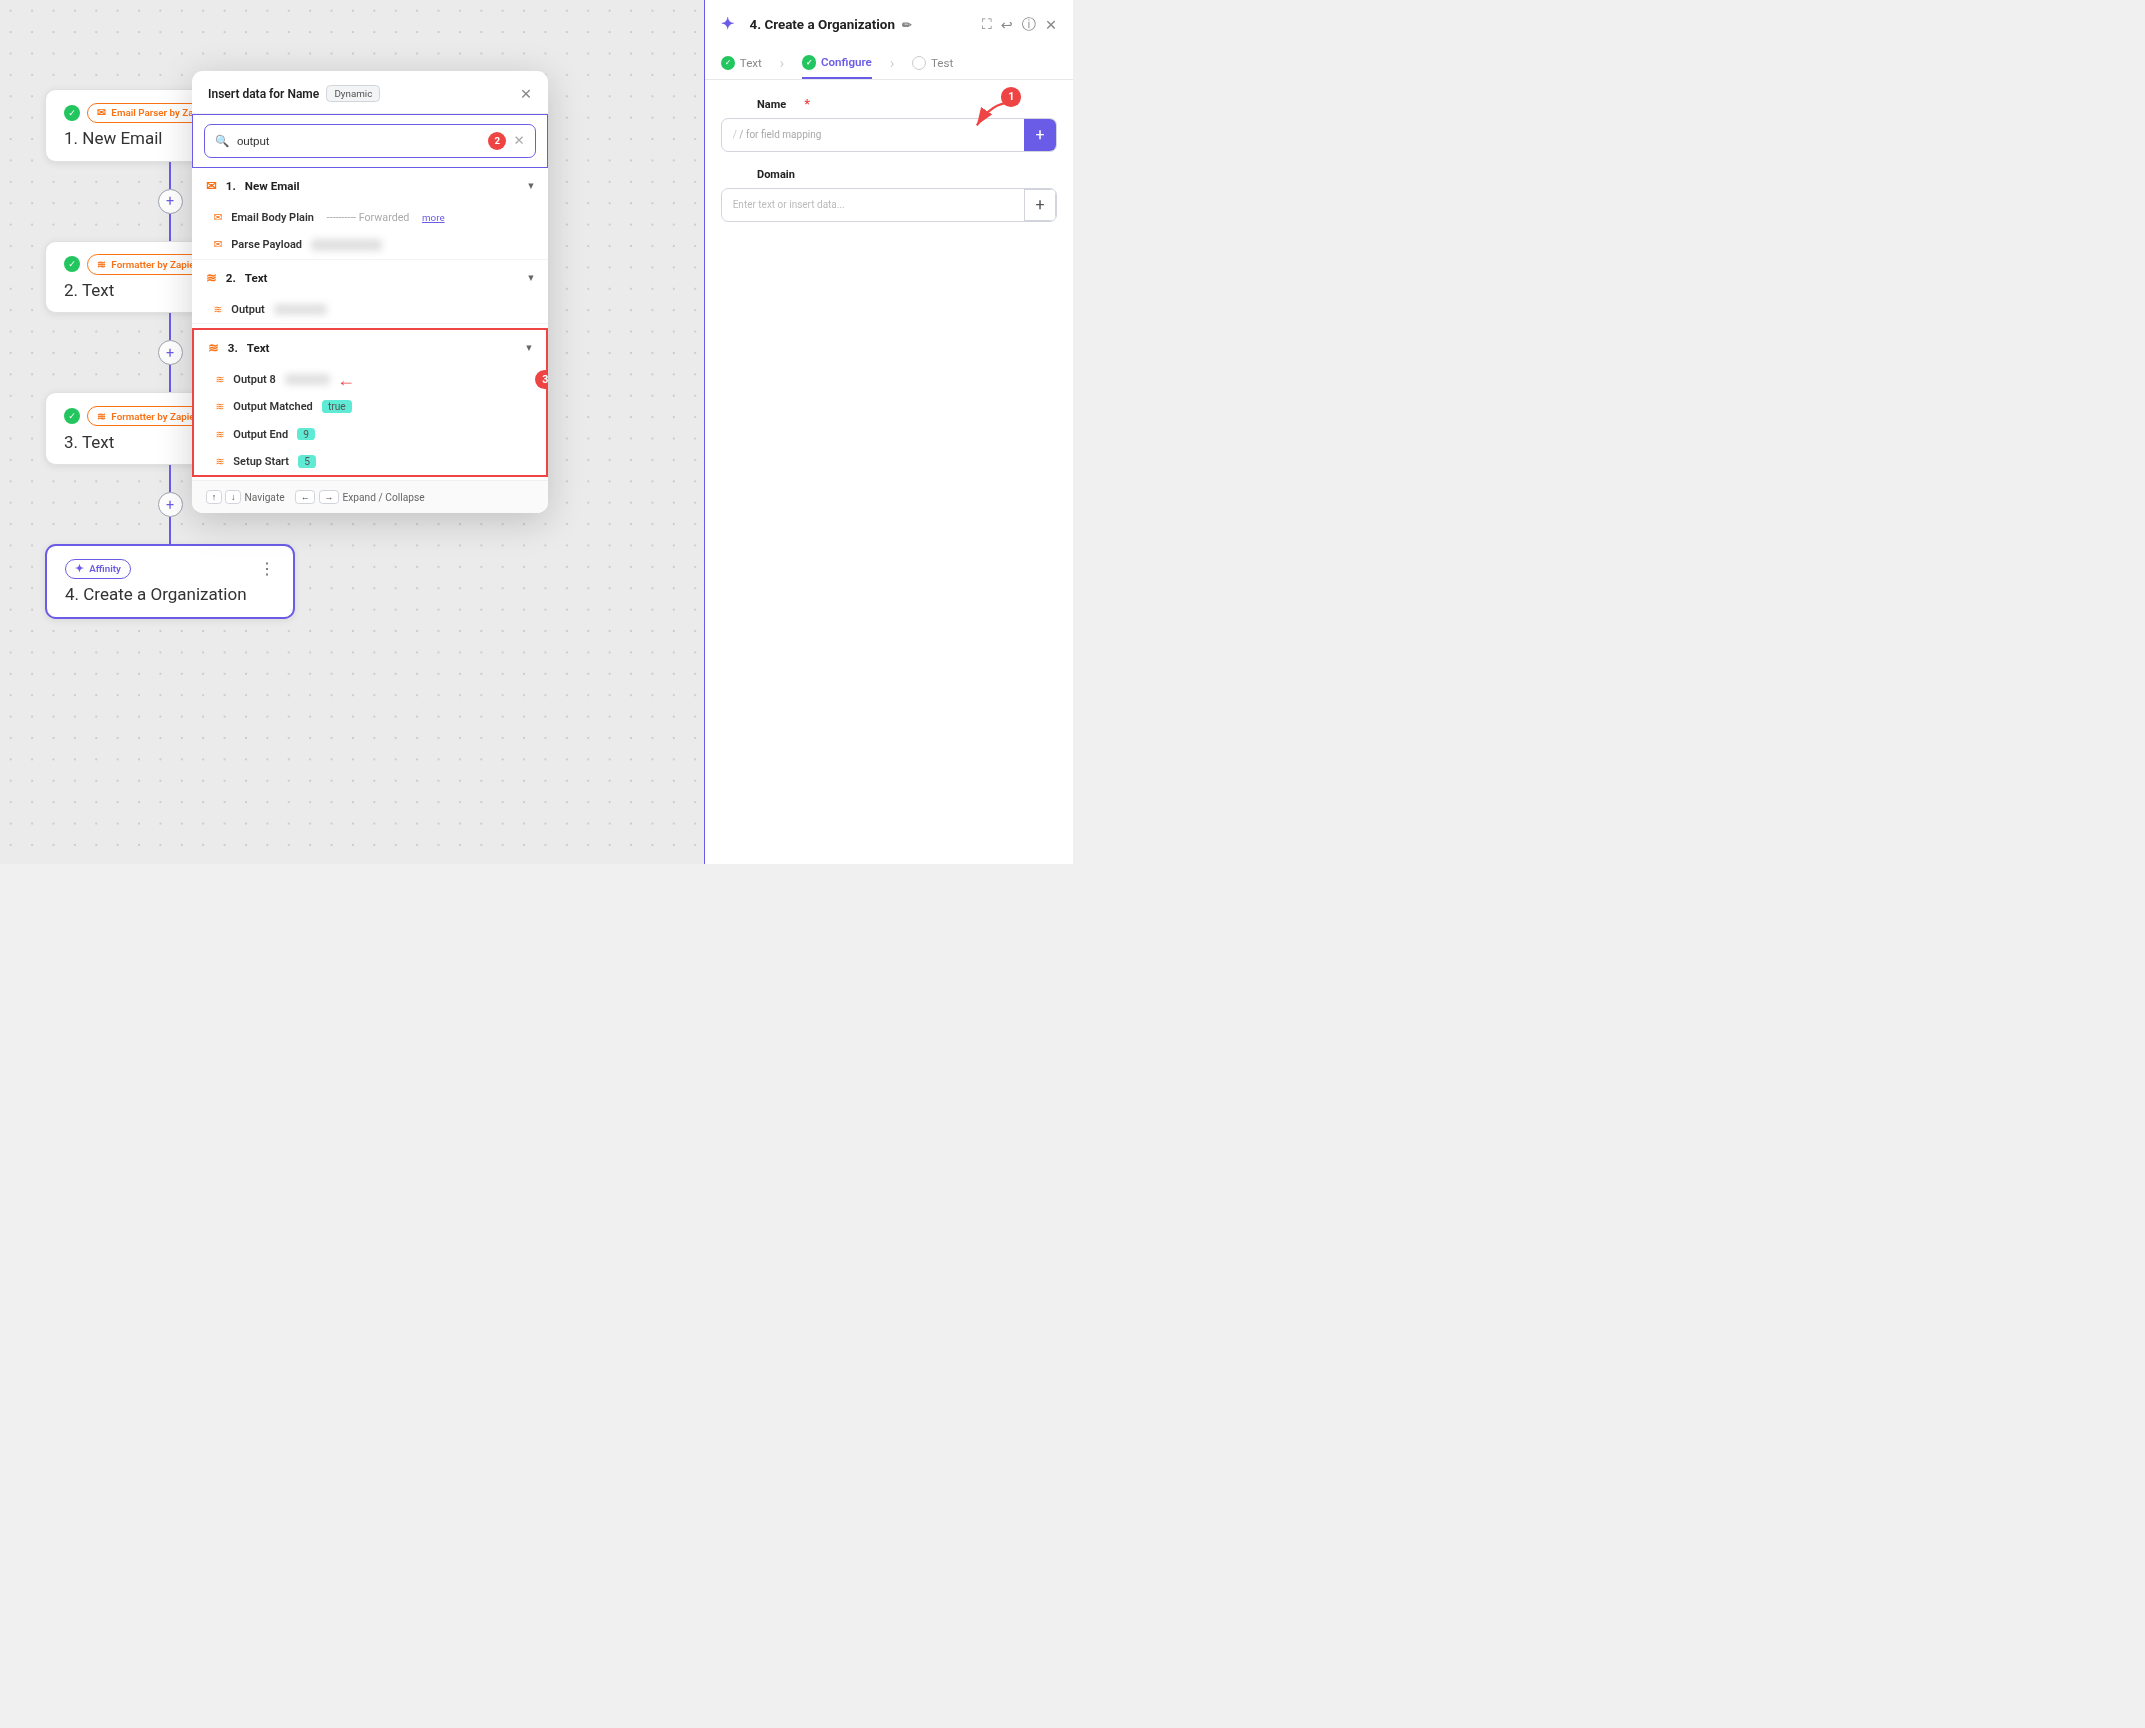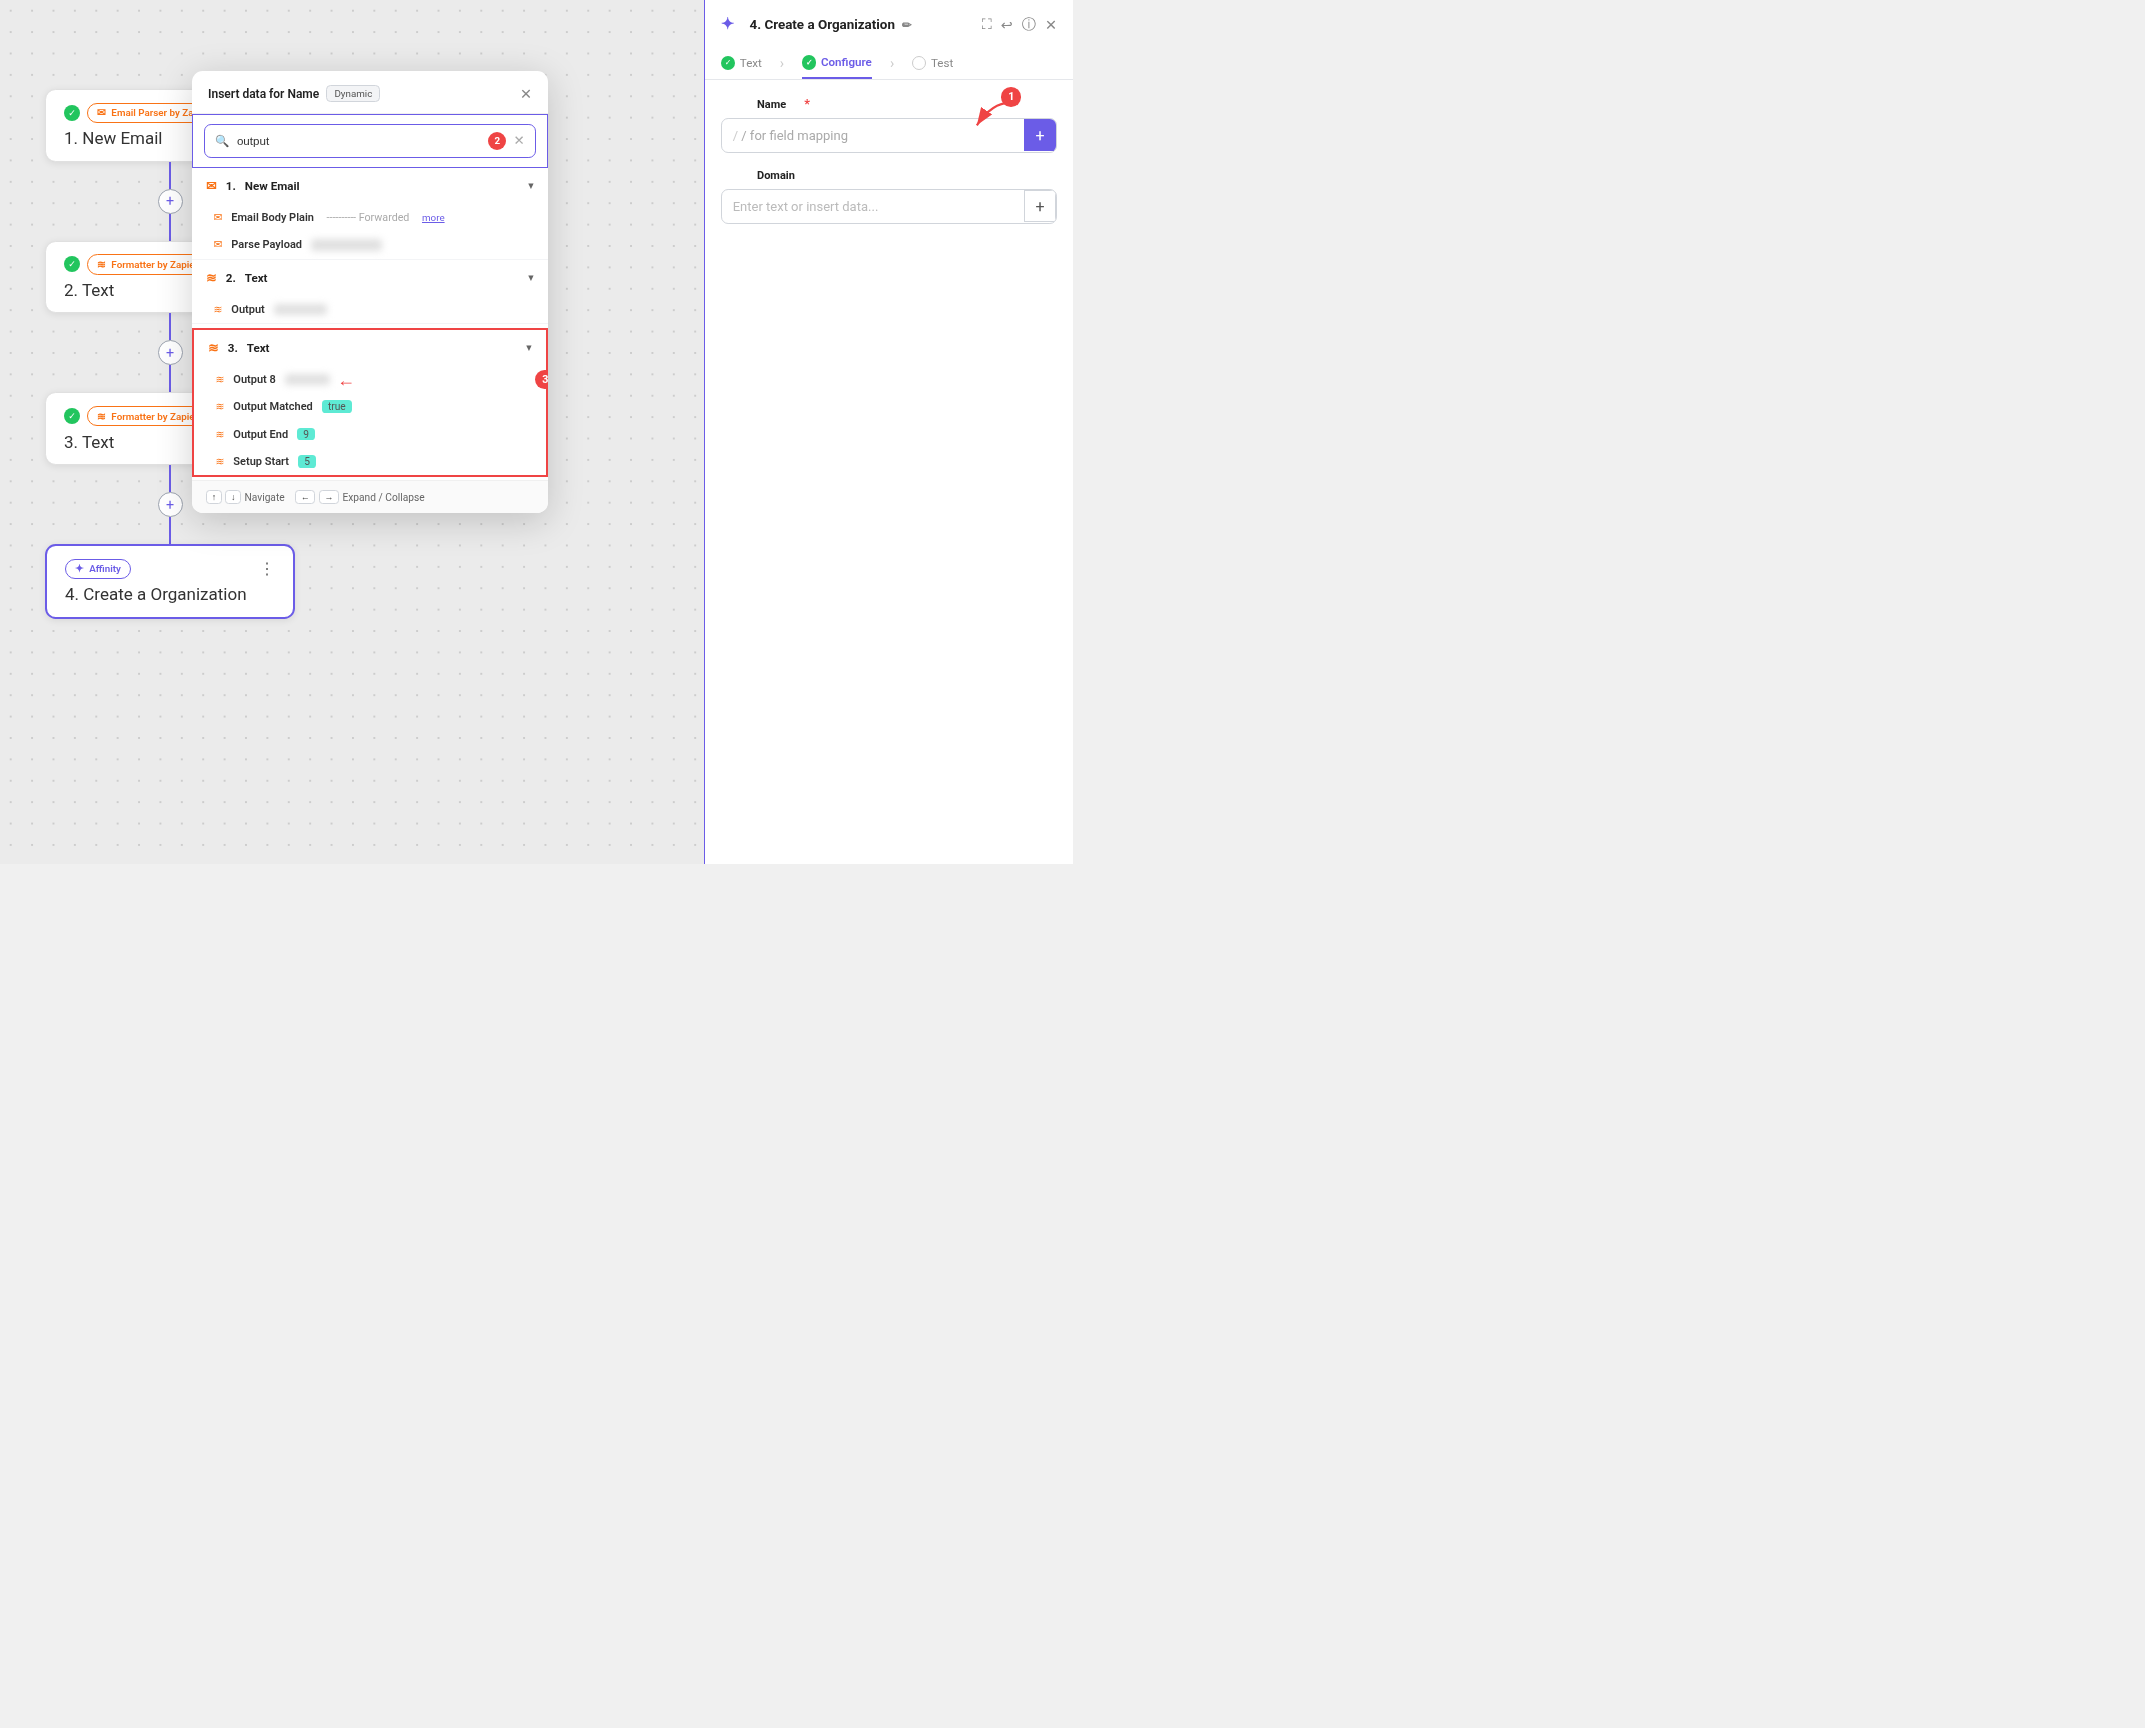--- a/index.html
+++ b/index.html
@@ -451,21 +451,21 @@
       align-items: center;
       border: 1.3px solid #d1d5db;
       border-radius: 7.1px;
       overflow: hidden;
       margin-bottom: 16px;
     }
 
     .field-input-text {
       flex: 1;
       padding: 9px 10.7px;
-      font-size: 13px;
+      font-size: 10px;
       color: #aaa;
     }
 
     .field-add-btn {
       width: 32px;
       height: 32px;
       background: #6b5ce7;
       display: flex;
       align-items: center;
       justify-content: center;

